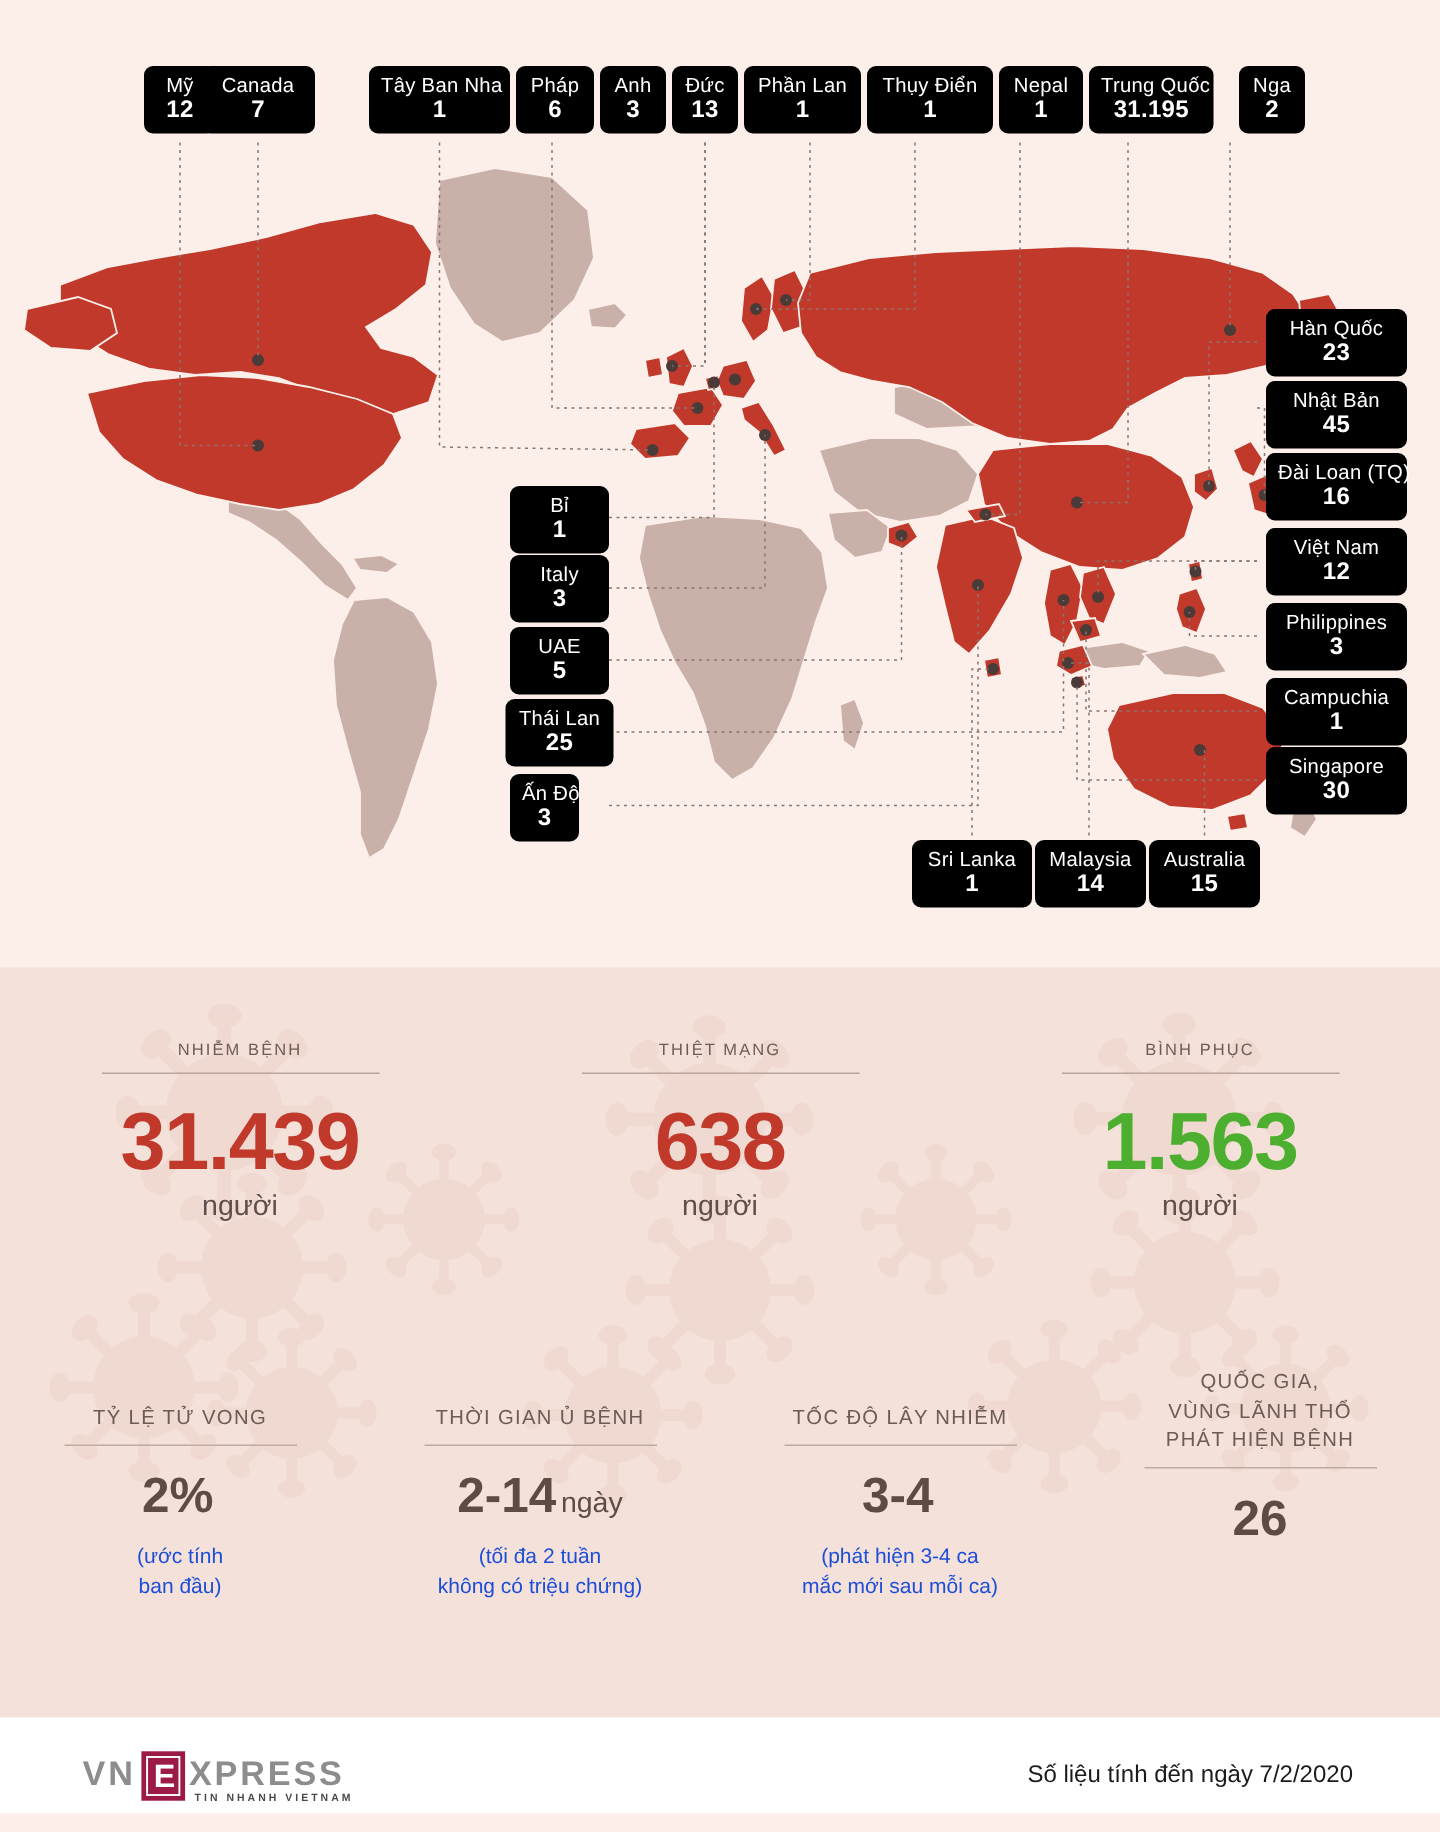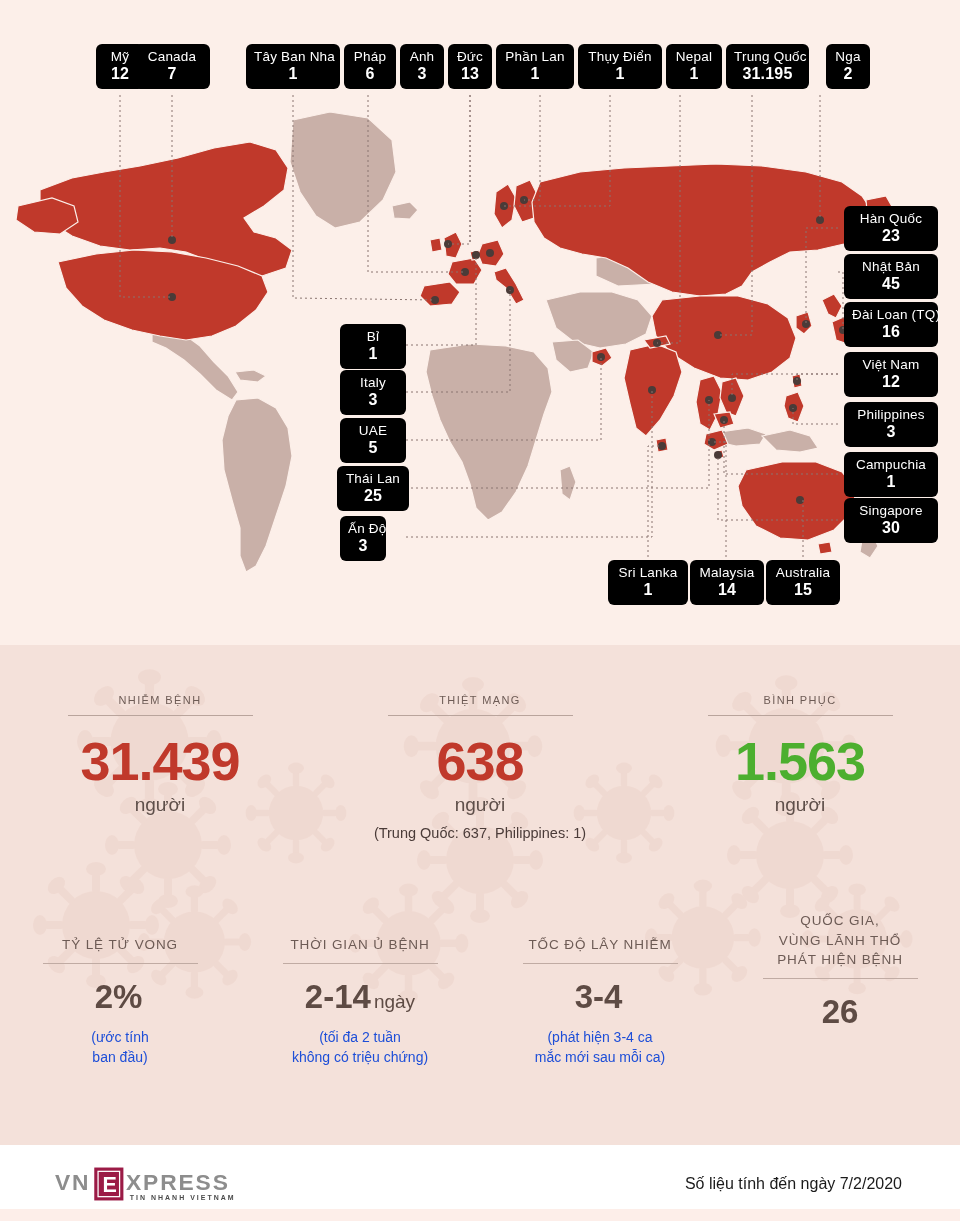--- a/index.html
+++ b/index.html
@@ -401,21 +401,20 @@
       <div class="rule"></div>
       <div class="num red">31.439</div>
       <div class="unit">người</div>
       <div class="sub"></div>
     </div>
     <div class="bigstat">
       <span class="cap">THIỆT MẠNG</span>
       <div class="rule"></div>
       <div class="num red">638</div>
       <div class="unit">người</div>
-      <div class="sub">(Trung Quốc: 637, Philippines: 1)</div>
     </div>
     <div class="bigstat">
       <span class="cap">BÌNH PHỤC</span>
       <div class="rule"></div>
       <div class="num green">1.563</div>
       <div class="unit">người</div>
       <div class="sub"></div>
     </div>
   </div>
 

